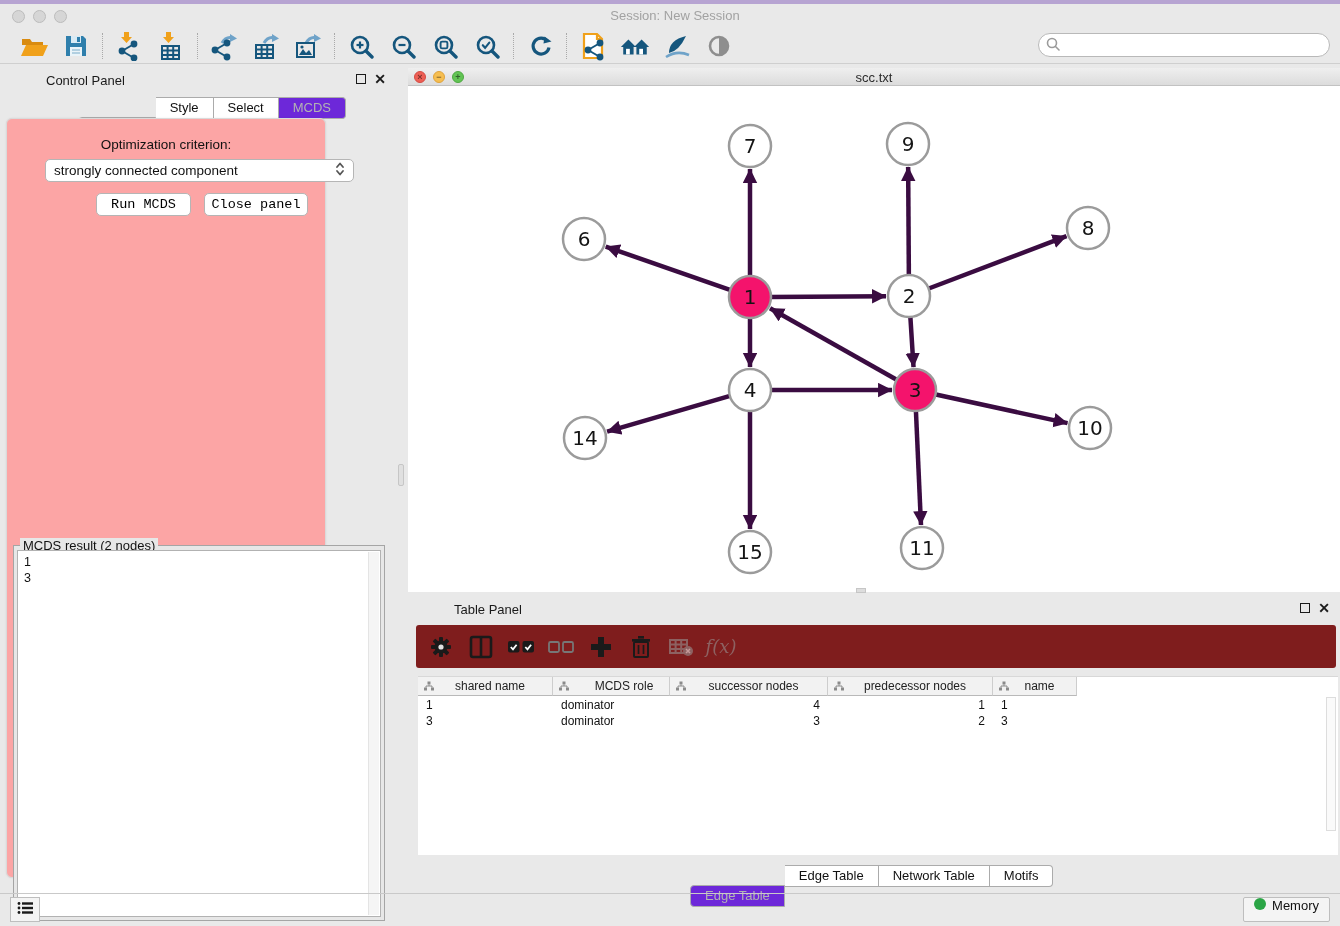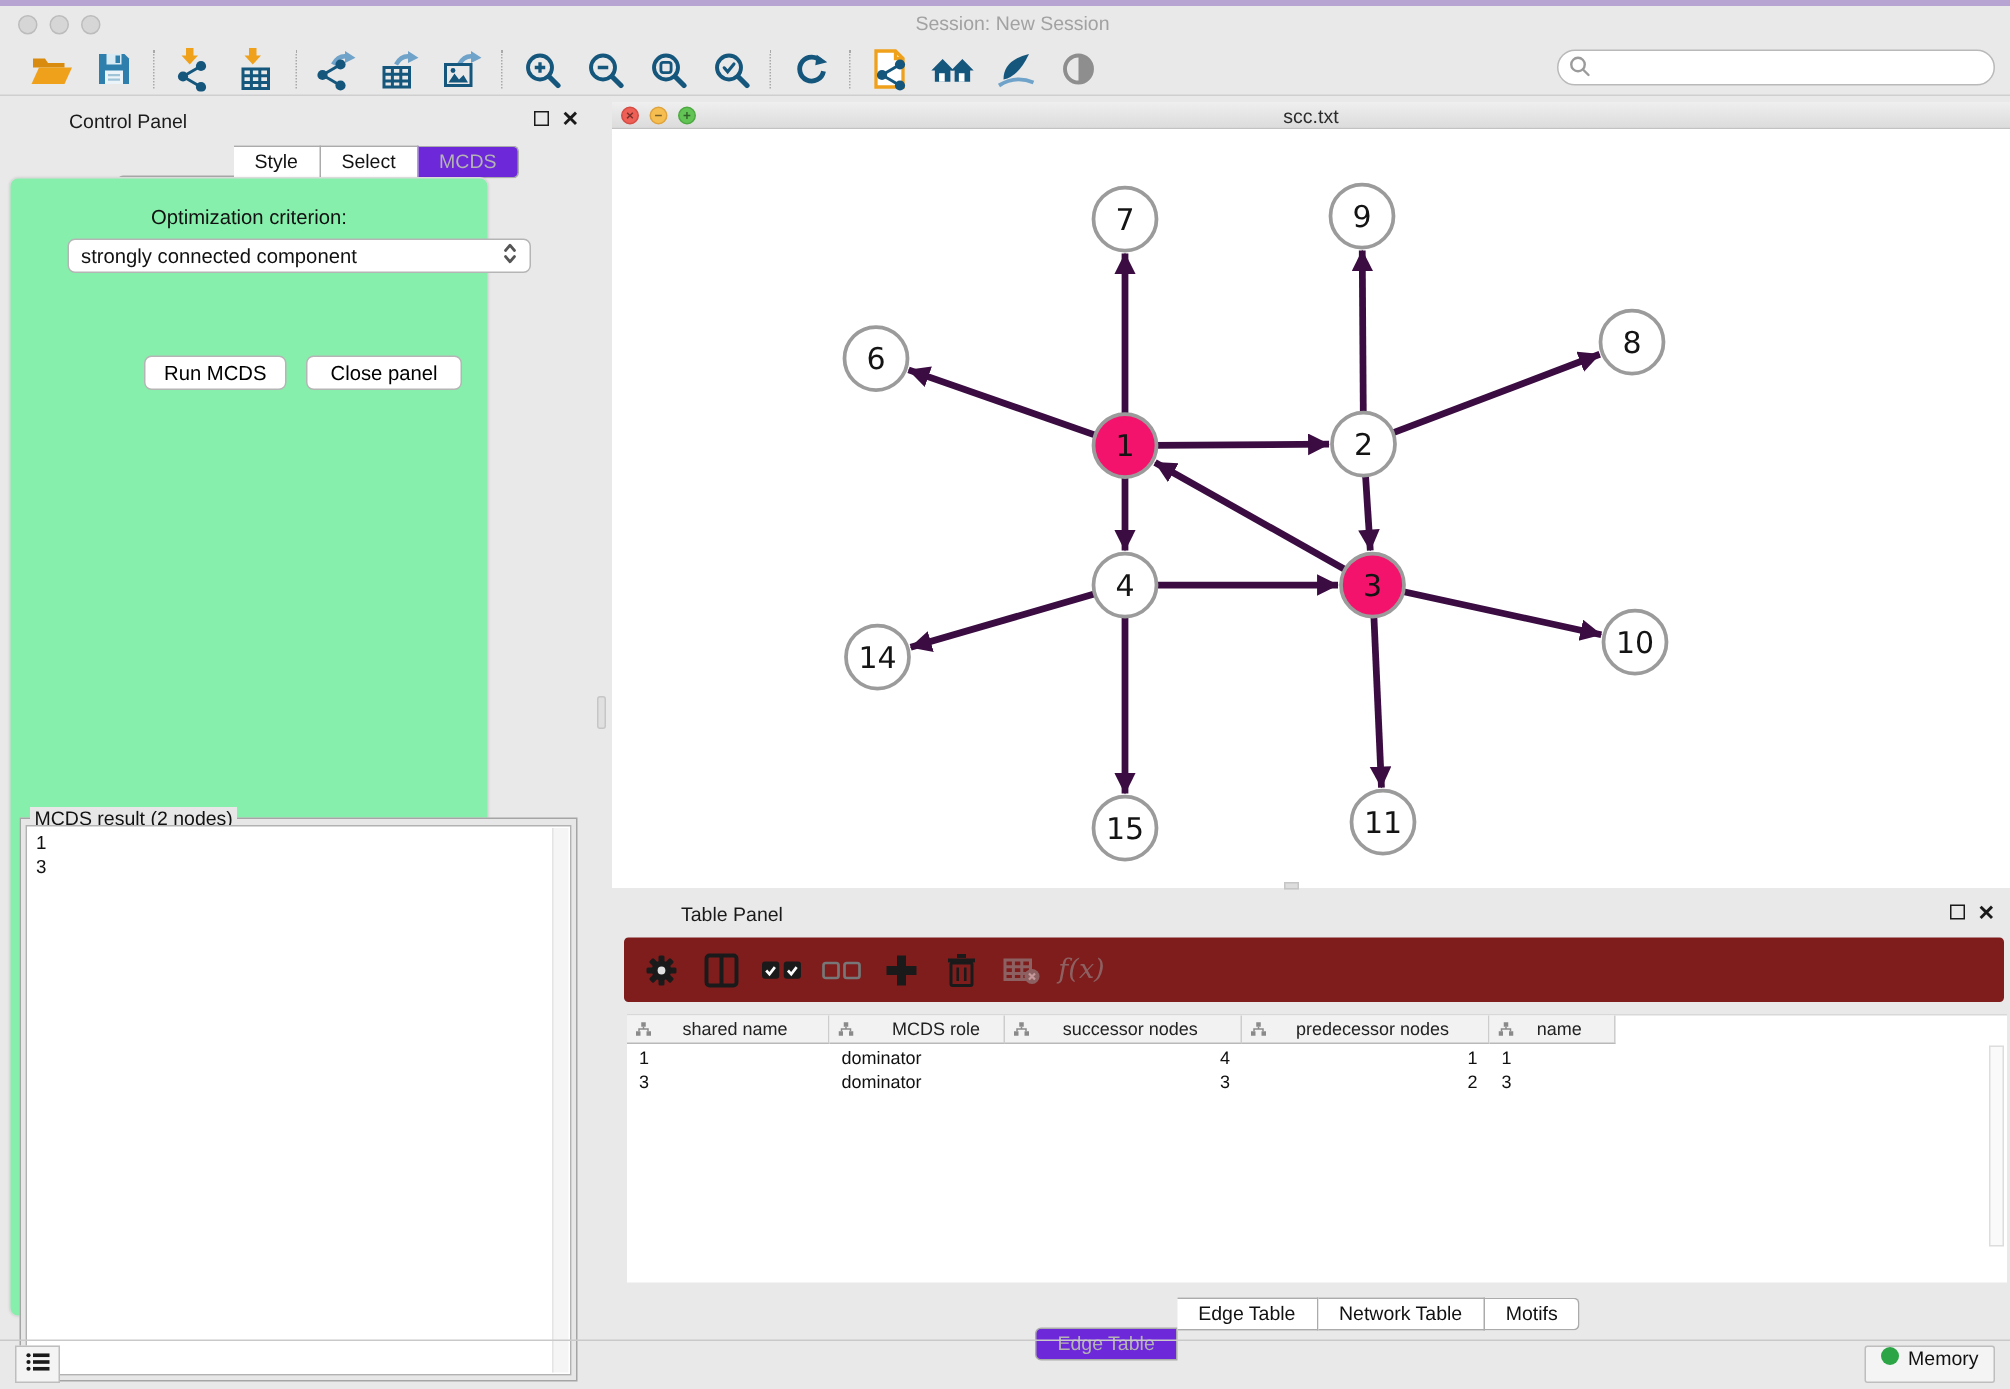--- a/index.html
+++ b/index.html
@@ -30,25 +30,25 @@
   .tab:last-child { border-radius:0 4px 4px 0; }
   .tab.selected { background:#6d28d9; color:#B3B3B3; }
 
   
   .control-panel { position:absolute; left:0; top:68px; width:396px; height:820px; }
   .panel-header-title { position:absolute; left:10px; top:5px; font-size:13px; color:#1A1A1A;margin-left:36px; }
   .panel-btns { position:absolute; right:10px; top:6px; display:flex; gap:8px; align-items:center; }
   .float-box { width:10px; height:10px; border:1.5px solid #1A1A1A; display:inline-block; }
   .close-x { font-weight:bold; font-size:14px; line-height:10px; color:#1A1A1A; }
   .cp-tabs { position:absolute; left:78px; top:29px; }
-  .cp-inner { position:absolute; left:6px; top:50px; width:320px; height:760px; background:#86efac; border:1px solid #DADADA; border-radius:6px; box-shadow:0 0 2px rgba(0,0,0,.08); }
+  .cp-inner { position:absolute; left:6px; top:50px; width:320px; height:760px; background:#fca5a5; border:1px solid #DADADA; border-radius:6px; box-shadow:0 0 2px rgba(0,0,0,.08); }
   .opt-label { position:absolute; left:0; width:100%; top:18px; text-align:center; font-size:13.5px; }
   .opt-select { position:absolute; left:38px; top:40px; width:309px; height:23px; background:#fff; border:1px solid #B5B5B5; border-radius:5px; display:flex; align-items:center; padding:0 8px; font-size:13.5px; }
   .opt-select .stepper { margin-left:auto; }
-  .cp-btn { position:absolute; height:23px; background:#fff; border:1px solid #B5B5B5; border-radius:5px; font-size:13.5px; font-family:Liberation Sans, sans-serif; text-align:center; line-height:21px;margin-top:44px; }
+  .cp-btn { position:absolute; height:23px; background:#fff; border:1px solid #B5B5B5; border-radius:5px; font-size:13.5px; font-family:Liberation Mono, monospace; text-align:center; line-height:21px; }
   .btn-run { left:89px; top:74px; width:95px; }
   .btn-close { left:197px; top:74px; width:104px; }
   .result-group { position:absolute; left:6px; top:426px; width:372px; height:376px; border:1px solid #A5A5A5; background:#E7E7E7; }
   .result-legend { position:absolute; left:6px; top:-8px; background:#E7E7E7; padding:0 3px; font-size:13px; }
   .result-list { position:absolute; left:3px; top:4px; right:3px; bottom:3px; background:#fff; border:1px solid #B2B2B2; font-size:12.5px; line-height:16px; padding:3px 6px; }
   .result-scroll { position:absolute; top:1px; bottom:1px; right:1px; width:11px; background:#F5F5F5; border-left:1px solid #E4E4E4; }
   .v-grip { position:absolute; left:398px; top:464px; width:6px; height:22px; background:#E0E0E0; border:1px solid #C6C6C6; border-radius:2px; }
 
   
   .net-window { position:absolute; left:408px; top:68px; width:932px; height:524px; background:#fff; }

